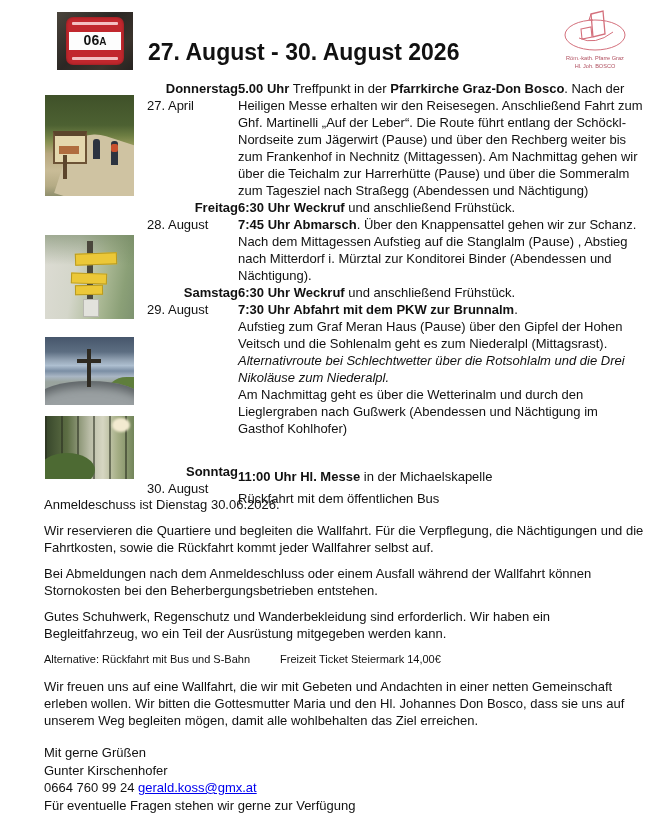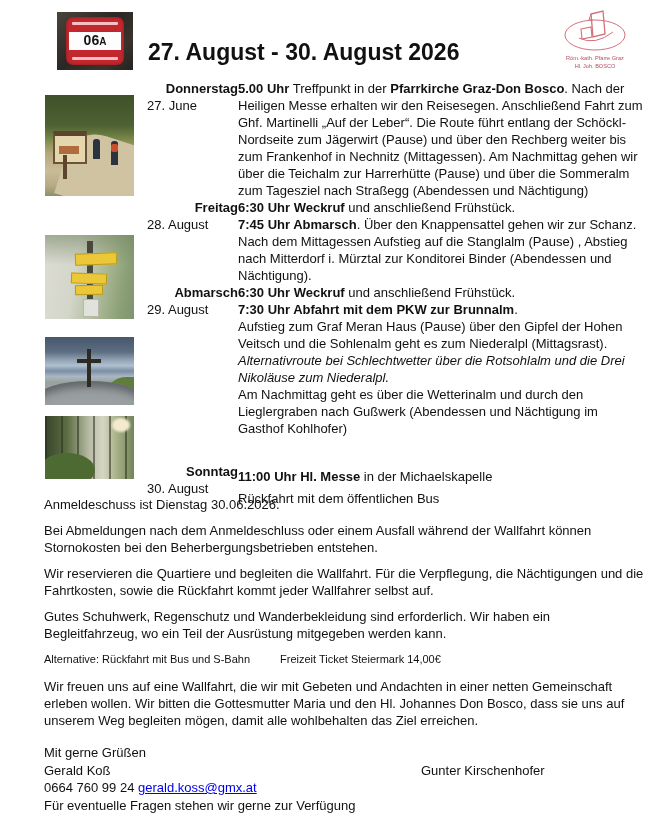--- a/index.html
+++ b/index.html
@@ -136,39 +136,39 @@
   </div>
   <div class="photo ph4" aria-label="Waldweg mit Felswand">
     <div class="bush"></div>
     <div class="glow"></div>
   </div>
 
   <section id="schedule">
       <div class="day-row">
         <div class="day-label">
           <div class="day-name">Donnerstag</div>
-          <div class="day-date">27. June</div>
+          <div class="day-date">27. April</div>
         </div>
         <div class="day-body">
           <div class="sched-p"><span class="b">5.00 Uhr</span><span> Treffpunkt in der </span><span class="b">Pfarrkirche Graz-Don Bosco</span><span>. Nach der Heiligen Messe erhalten wir den Reisesegen. Anschließend Fahrt zum Ghf. Martinelli „Auf der Leber“. Die Route führt entlang der Schöckl-Nordseite zum Jägerwirt (Pause) und über den Rechberg weiter bis zum Frankenhof in Nechnitz (Mittagessen). Am Nachmittag gehen wir über die Teichalm zur Harrerhütte (Pause) und über die Sommeralm zum Tagesziel nach Straßegg (Abendessen und Nächtigung)</span></div>
         </div>
       </div>
       <div class="day-row">
         <div class="day-label">
           <div class="day-name">Freitag</div>
           <div class="day-date">28. August</div>
         </div>
         <div class="day-body">
           <div class="sched-p"><span class="b">6:30 Uhr Weckruf</span><span> und anschließend Frühstück.</span></div>
           <div class="sched-p"><span class="b">7:45 Uhr Abmarsch</span><span>. Über den Knappensattel gehen wir zur Schanz. Nach dem Mittagessen Aufstieg auf die Stanglalm (Pause) , Abstieg nach Mitterdorf i. Mürztal zur Konditorei Binder  (Abendessen und Nächtigung).</span></div>
         </div>
       </div>
       <div class="day-row">
         <div class="day-label">
-          <div class="day-name">Abmarsch</div>
+          <div class="day-name">Samstag</div>
           <div class="day-date">29. August</div>
         </div>
         <div class="day-body">
           <div class="sched-p"><span class="b">6:30 Uhr Weckruf</span><span> und anschließend Frühstück.</span></div>
           <div class="sched-p"><span class="b">7:30 Uhr Abfahrt mit dem PKW zur Brunnalm</span><span>.</span></div>
           <div class="sched-p"><span>Aufstieg zum Graf Meran Haus (Pause) über den Gipfel der Hohen Veitsch und die Sohlenalm geht es zum Niederalpl (Mittagsrast).</span></div>
           <div class="sched-p"><span class="i">Alternativroute bei Schlechtwetter über die Rotsohlalm und die Drei Nikoläuse zum Niederalpl.</span></div>
           <div class="sched-p"><span>Am Nachmittag geht es über die Wetterinalm und durch den Lieglergraben nach Gußwerk (Abendessen und Nächtigung im Gasthof Kohlhofer)</span></div>
         </div>
       </div>
@@ -179,31 +179,30 @@
         </div>
         <div class="day-body">
           <div class="sched-p gap"><span class="b">11:00 Uhr Hl. Messe</span><span> in der Michaelskapelle</span></div>
           <div class="sched-p gap"><span>Rückfahrt mit dem öffentlichen Bus</span></div>
         </div>
       </div>
     </section>
 
   <section id="notes">
       <div class="note-p">Anmeldeschuss ist Dienstag 30.06.2026.</div>
+      <div class="note-p">Wir reservieren die Quartiere und begleiten die Wallfahrt. Für die Verpflegung, die Nächtigungen und die Fahrtkosten, sowie die Rückfahrt kommt jeder Wallfahrer selbst auf.</div>
       <div class="note-p">Bei Abmeldungen nach dem Anmeldeschluss oder einem Ausfall während der Wallfahrt können Stornokosten bei den Beherbergungsbetrieben entstehen.</div>
-      <div class="note-p">Wir reservieren die Quartiere und begleiten die Wallfahrt. Für die Verpflegung, die Nächtigungen und die Fahrtkosten, sowie die Rückfahrt kommt jeder Wallfahrer selbst auf.</div>
       <div class="note-p">Gutes Schuhwerk, Regenschutz und Wanderbekleidung sind erforderlich. Wir haben ein Begleitfahrzeug, wo ein Teil der Ausrüstung mitgegeben werden kann.</div>
       <div class="note-small"><span>Alternative: Rückfahrt mit Bus und S-Bahn</span><span class="note-small-right">Freizeit Ticket Steiermark 14,00€</span></div>
       <div class="note-p">Wir freuen uns auf eine Wallfahrt, die wir mit Gebeten und Andachten in einer netten Gemeinschaft erleben wollen. Wir bitten die Gottesmutter Maria und den Hl. Johannes Don Bosco, dass sie uns auf unserem Weg begleiten mögen, damit alle wohlbehalten das Ziel erreichen.</div>
     </section>
 
   <footer id="footer">
     <div>Mit gerne Grüßen</div>
     <div class="sign-row">
-      <div class="sign-left">Gerald Koß</div>
       <div>Gunter Kirschenhofer</div>
     </div>
     <div>
       <span>0664 760 99 24</span>
       <a class="email">gerald.koss@gmx.at</a>
     </div>
     <div>Für eventuelle Fragen stehen wir gerne zur Verfügung</div>
   </footer>
 
 </div>

